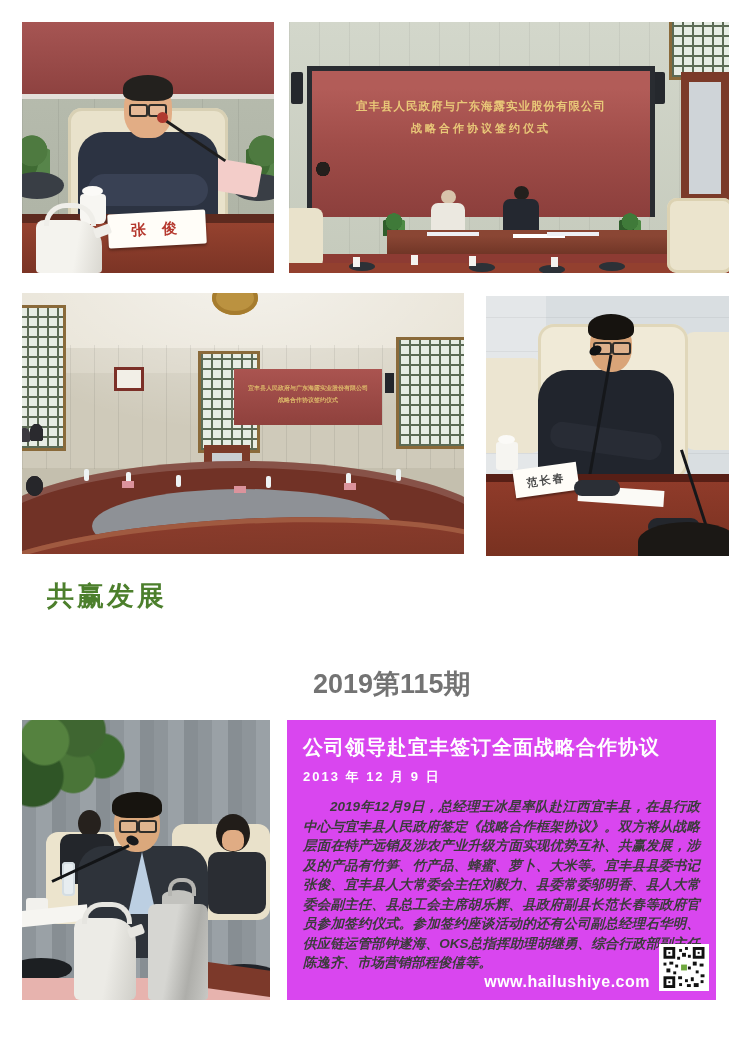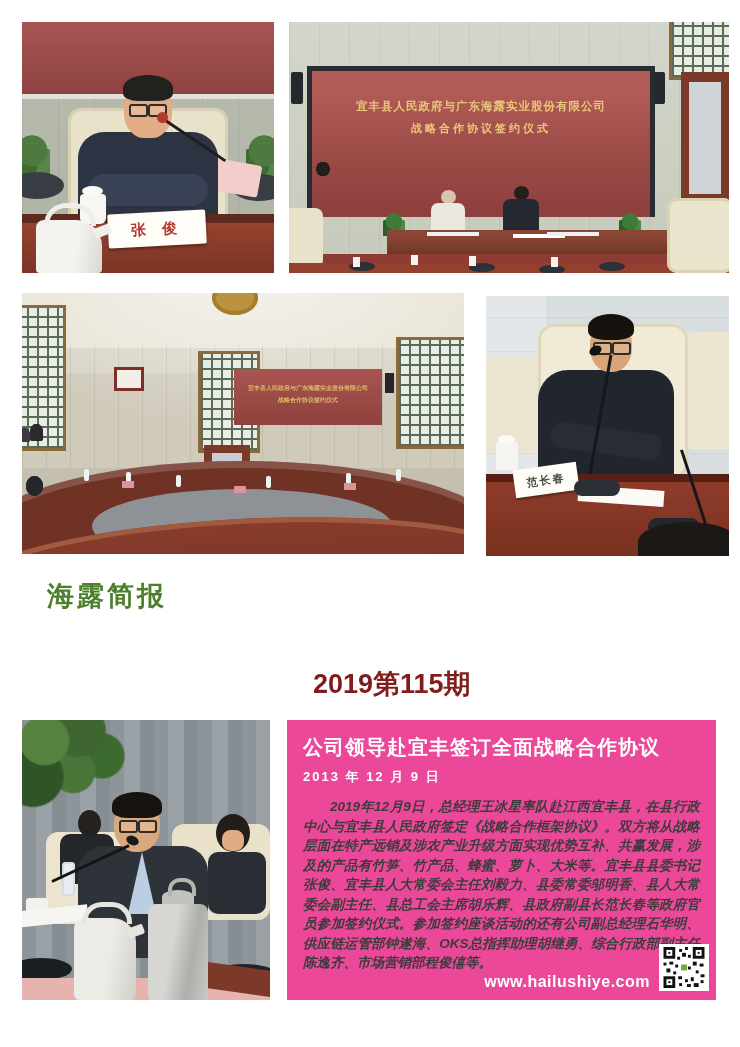--- a/index.html
+++ b/index.html
@@ -134,21 +134,21 @@
   .pd-micline1{left:112px;top:58px;width:3px;height:132px;background:#15171a;transform:rotate(10deg);}
   .pd-michead1{left:103px;top:50px;width:13px;height:9px;background:#101214;border-radius:50%;transform:rotate(-30deg);}
   .pd-micbase1{left:88px;top:184px;width:46px;height:16px;background:#2b2f36;border-radius:8px;}
   .pd-micline2{left:206px;top:152px;width:3px;height:78px;background:#15171a;transform:rotate(-18deg);}
   .pd-micbase2{left:162px;top:222px;width:52px;height:18px;background:#23262c;border-radius:9px;}
   .pd-blob{left:152px;top:226px;width:100px;height:40px;background:#1b1815;border-radius:50% 50% 0 0;}
 
   
   .mast-dept{position:absolute;left:47px;top:578px;font-size:27px;font-weight:700;color:#4c7f2c;letter-spacing:3px;}
   .mast-title{position:absolute;left:44px;top:623px;font-size:61px;font-weight:700;color:#8cc152;letter-spacing:3px;}
-  .mast-issue{position:absolute;left:313px;top:666px;font-size:27px;font-weight:700;color:#7f1d1d;}
+  .mast-issue{position:absolute;left:313px;top:666px;font-size:27px;font-weight:700;color:#737373;}
 
   
   .pe{left:22px;top:720px;width:248px;height:280px;
       background:repeating-linear-gradient(90deg,#8e959a 0 14px,#9aa1a6 14px 30px,#878e93 30px 44px);}
   .pe-plant{left:-12px;top:-10px;width:115px;height:102px;
       background:radial-gradient(circle at 30% 30%,#55823f 0 22%,transparent 24%),
                  radial-gradient(circle at 60% 20%,#3f6631 0 24%,transparent 26%),
                  radial-gradient(circle at 20% 65%,#2f5526 0 26%,transparent 28%),
                  radial-gradient(circle at 55% 60%,#4a7538 0 24%,transparent 26%),
                  radial-gradient(circle at 80% 45%,#3c6a2f 0 20%,transparent 22%);}
@@ -174,21 +174,21 @@
   .pe-k1::after{content:"";position:absolute;right:-8px;top:8px;width:16px;height:10px;background:#e6e5e0;border-radius:2px;transform:rotate(-20deg);}
   .pe-k2{left:126px;top:184px;width:60px;height:96px;background:linear-gradient(100deg,#d6d6d2 40%,#aeaeaa 70%,#c8c8c4);border-radius:8px 8px 4px 4px;}
   .pe-k2::before{content:"";position:absolute;left:14px;top:-14px;width:32px;height:14px;background:#c2c2be;border-radius:50% 50% 0 0;}
   .pe-k2::after{content:"";position:absolute;left:20px;top:-26px;width:20px;height:14px;border:4px solid #b5b5b1;border-bottom:none;border-radius:12px 12px 0 0;}
   .pe-mb1{left:-12px;top:238px;width:62px;height:22px;background:#1c1f22;border-radius:50%;}
   .pe-mb2{left:186px;top:244px;width:72px;height:26px;background:#202329;border-radius:50%;}
   .pe-pink{left:0;top:258px;width:100%;height:22px;background:#e7b3ae;}
   .pe-rail{left:148px;top:246px;width:130px;height:26px;background:#7c392a;transform:rotate(8deg);}
 
   
-  .gbox{position:absolute;left:287px;top:720px;width:429px;height:280px;background:#ec4899;box-sizing:border-box;padding:14px 16px;}
+  .gbox{position:absolute;left:287px;top:720px;width:429px;height:280px;background:#d946ef;box-sizing:border-box;padding:14px 16px;}
   .g-title{font-size:20px;font-weight:700;color:#ffffff;letter-spacing:1px;}
   .g-date{margin-top:7px;font-size:13px;font-weight:700;color:#ffffff;letter-spacing:2px;}
   .g-body{margin-top:11px;font-size:13.5px;line-height:19.5px;font-weight:700;color:#3c3c3c;text-align:justify;text-indent:2em;font-style:italic;}
   .g-site{position:absolute;right:66px;bottom:9px;font-size:16px;font-weight:700;color:#ffffff;letter-spacing:0.5px;}
   .g-qr{position:absolute;right:7px;bottom:9px;width:50px;height:47px;background:#ffffff;padding:3px;box-sizing:border-box;}
   .g-qr svg{display:block;width:100%;height:100%;}
 </style>
 </head>
 <body>
 
@@ -307,21 +307,21 @@
     <div class="pd-desk"></div>
     <div class="pd-paper"></div>
     <div class="pd-card">范长春</div>
     <div class="pd-cup"></div>
     <div class="pd-micbase1"></div>
     <div class="pd-micline2"></div>
     <div class="pd-micbase2"></div>
     <div class="pd-blob"></div>
   </div>
 
-  <div class="mast-dept">海露简报</div>
+  <div class="mast-dept">共赢发展</div>
   <div class="mast-issue">2019第115期</div>
 
   <div class="ph pe">
     <div class="pe-plant"></div>
     <div class="pe-ch1"></div>
     <div class="pe-ch2"></div>
     <div class="pe-bhead"></div>
     <div class="pe-btorso"></div>
     <div class="pe-whair"></div>
     <div class="pe-wface"></div>

